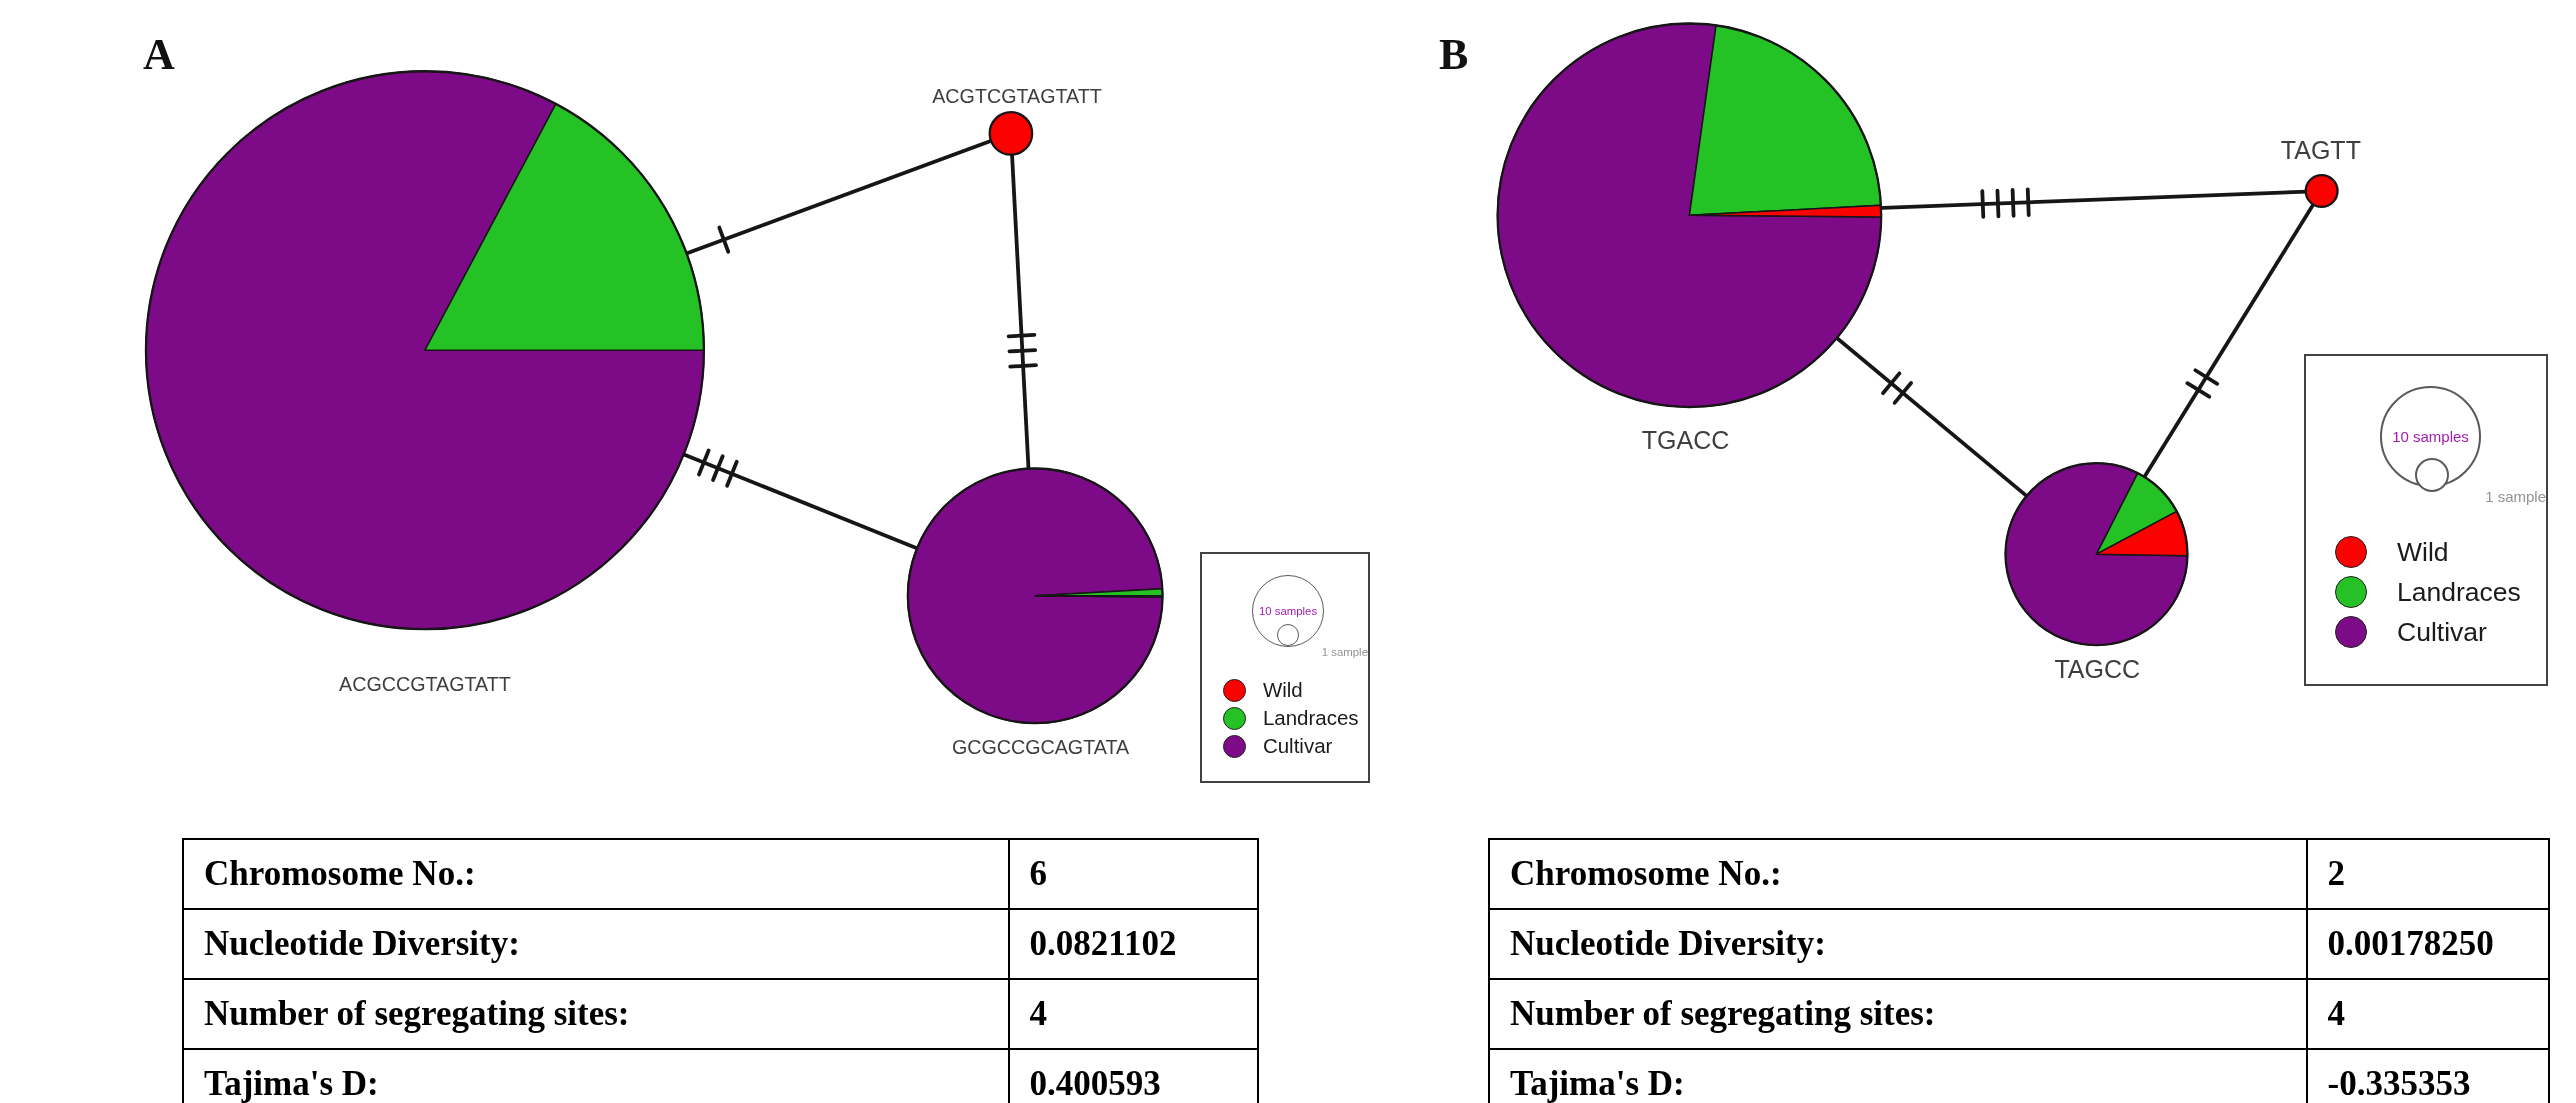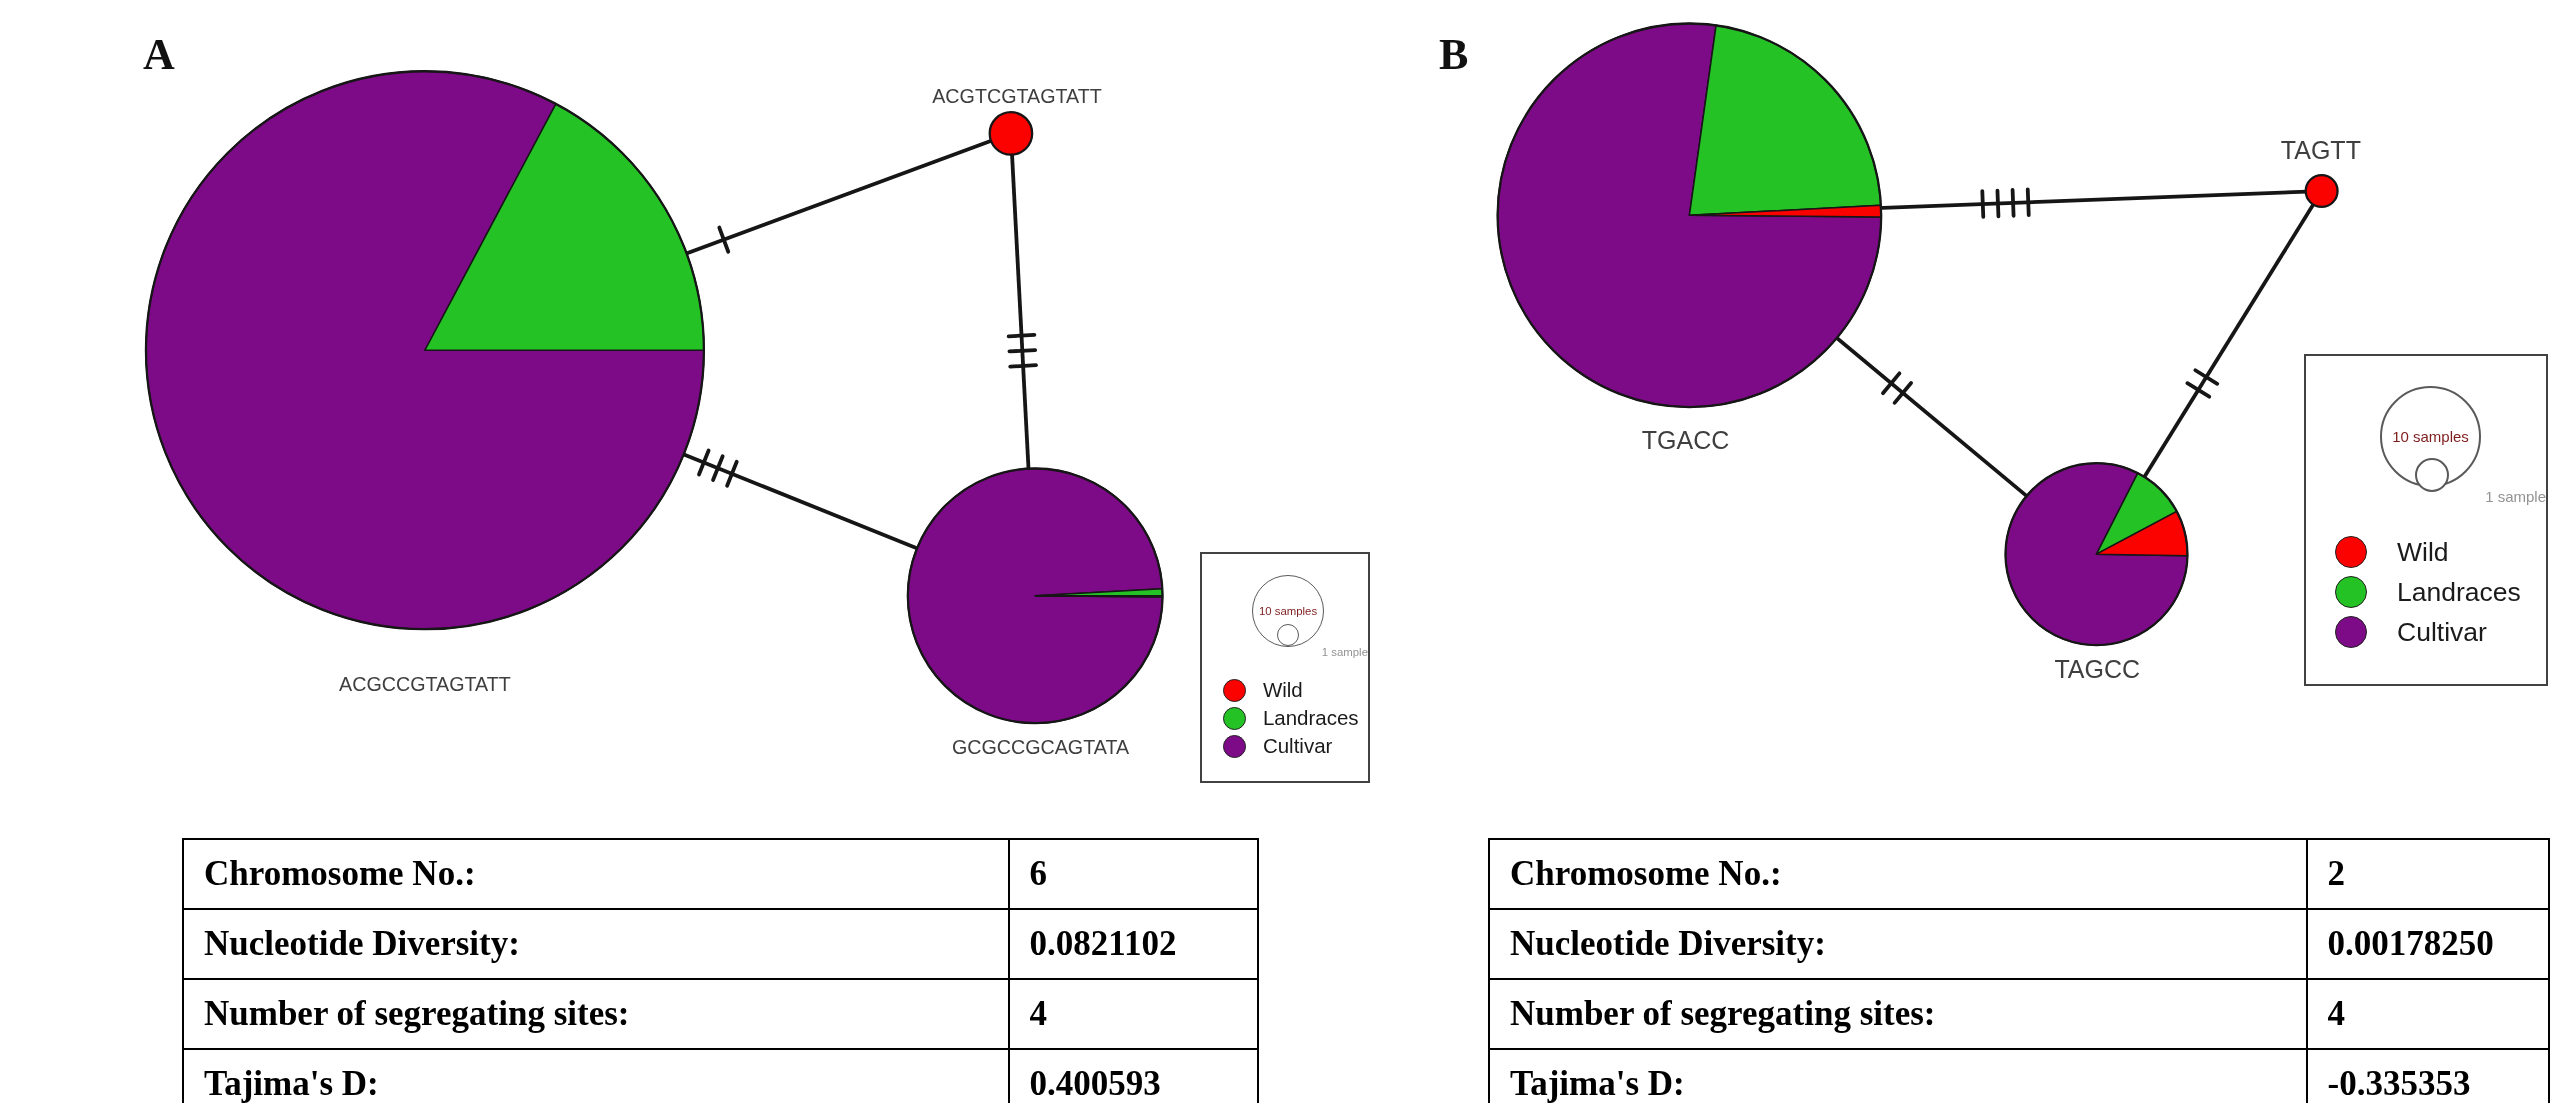--- a/index.html
+++ b/index.html
@@ -18,21 +18,21 @@
   .legend{position:absolute;background:#ffffff;border:2.3px solid #424242;box-sizing:border-box;}
   .legend-a{left:1200px;top:552px;width:170px;height:231px;}
   .legend-b{left:2304px;top:354px;width:244px;height:332px;}
   .big-c{position:absolute;border-radius:50%;border:1.5px solid #5a5a5a;
          display:flex;align-items:center;justify-content:center;}
   .legend-a .big-c{left:50px;top:21px;width:70px;height:70px;}
   .legend-b .big-c{left:74px;top:30px;width:97px;height:97px;border-width:2.3px;}
   .small-c{position:absolute;border-radius:50%;border:1.5px solid #5a5a5a;background:#ffffff;}
   .legend-a .small-c{left:23.5px;top:48px;width:20px;height:20px;}
   .legend-b .small-c{left:33px;top:70px;width:30px;height:30px;border-width:2.3px;}
-  .ten{color:#7f1d1d;position:relative;z-index:2;}
+  .ten{color:#a21caf;position:relative;z-index:2;}
   .legend-a .ten{font-size:11.4px;}
   .legend-b .ten{font-size:15px;}
   .one{position:absolute;left:0;right:0;text-align:right;color:#939393;}
   .legend-a .one{top:92px;font-size:11.4px;}
   .legend-b .one{top:132px;font-size:15px;}
   .li{position:absolute;display:flex;align-items:center;}
   .dot{border-radius:50%;border:1.5px solid #222222;box-sizing:border-box;flex:0 0 auto;}
   .legend-a .li{left:20.5px;}
   .legend-a .dot{width:23px;height:23px;}
   .legend-a .lt{margin-left:17.4px;font-size:20.5px;color:#1b1b1b;}

